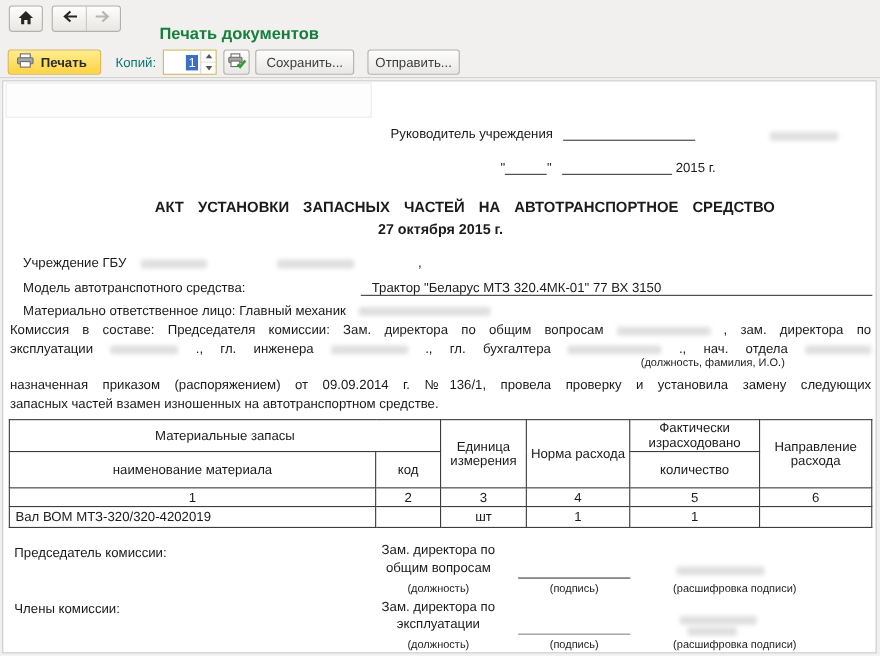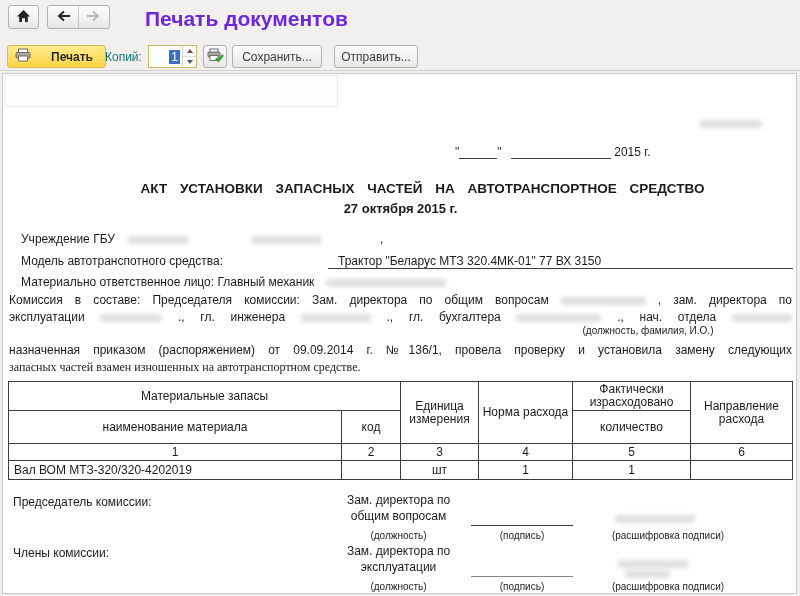--- a/index.html
+++ b/index.html
@@ -13,24 +13,24 @@
   .btn { display:inline-flex; align-items:center; justify-content:center;
     border:1px solid #b3b1ae; border-radius:3px; font-size:12px; color:#3c3c3c;
     background:linear-gradient(#fdfdfd,#e9e7e4); cursor:pointer; }
   .nav-btn { position:absolute; top:5px; height:24px; }
   #home-btn { left:8px; width:31px; }
   .nav-group { position:absolute; left:47px; top:5px; width:63px; height:24px;
     border:1px solid #b3b1ae; border-radius:3px; background:linear-gradient(#fdfdfd,#e9e7e4);
     display:flex; }
   .nav-group > div { flex:1; display:flex; align-items:center; justify-content:center; cursor:pointer; }
   .nav-group > div:first-child { border-right:1px solid #c9c7c4; }
-  .win-title { position:absolute; left:145px; top:7px; font-size:21px; font-weight:600; color:#6d28d9; }
+  .win-title { position:absolute; left:145px; top:22px; font-size:15px; font-weight:600; color:#15803d; }
 
   .print-btn { position:absolute; left:7px; top:45px; height:23px; padding:0 12px 0 7px;
-    display:inline-flex; align-items:center; gap:20px; font-size:12px; font-weight:bold; color:#2b2b2b;
+    display:inline-flex; align-items:center; gap:6px; font-size:12px; font-weight:bold; color:#2b2b2b;
     background:linear-gradient(#ffeC8f,#fdd343); border:1px solid #dcb64e; border-radius:3px; cursor:pointer; }
   .copies-label { position:absolute; left:105px; top:50px; font-size:12px; color:#0f766e; }
   .spinner { position:absolute; left:148px; top:45px; width:49px; height:23px;
     border:1px solid #cbb765; background:#fff; display:flex; }
   .spinner .val { flex:1; display:flex; align-items:center; justify-content:flex-end;
     font-size:12px; padding-right:2px; }
   .spinner .val span { background:#3a6fc4; color:#fff; padding:0 2px; }
   .spin-btns { width:14px; border-left:1px solid #d6d4d0; display:flex; flex-direction:column; }
   .spin-btns > div { flex:1; display:flex; align-items:center; justify-content:center; cursor:pointer; }
   .spin-btns > div:first-child { border-bottom:1px solid #e0deda; }
@@ -138,20 +138,24 @@
     <div class="btn" id="send-btn">
       <span>Отправить...</span>
     </div>
   </div>
 
   <div class="doc">
 
     <div class="abs censor-box"></div>
 
 
+    <div class="abs" style="left:352px; top:40px;">
+      <span>Руководитель учреждения</span>
+      <span class="uline" style="width:120px; margin-left:6px;"></span>
+    </div>
     <span class="abs redact" style="left:697px; top:46px; width:62px;"></span>
 
     <div class="abs" style="left:452px; top:71px;">
       <span>"</span><span class="uline" style="width:38px;"></span><span>"</span>
       <span class="uline" style="width:100px; margin-left:6px;"></span>
       <span>2015 г.</span>
     </div>
 
     <div class="abs center doc-title" style="left:0; top:107px; width:795px;padding-left:44px;">АКТ УСТАНОВКИ ЗАПАСНЫХ ЧАСТЕЙ НА АВТОТРАНСПОРТНОЕ СРЕДСТВО</div>
     <div class="abs center doc-title2" style="left:0; top:127px; width:795px;">27 октября 2015 г.</div>
@@ -182,21 +186,21 @@
       <span>., гл. инженера</span>
       <span class="redact" style="width:70px;"></span>
       <span>., гл. бухгалтера</span>
       <span class="redact" style="width:85px;"></span>
       <span>., нач. отдела</span>
       <span class="redact" style="width:60px;"></span>
     </div>
     <div class="abs center hint" style="left:520px; top:251px; width:250px;">(должность, фамилия, И.О.)</div>
 
     <div class="abs just" style="left:6px; top:268px; width:783px; line-height:16px;">назначенная приказом (распоряжением) от 09.09.2014 г. №136/1, провела проверку и установила замену следующих</div>
-    <div class="abs" style="left:6px; top:285px; width:783px; line-height:16px;font-family:Liberation Serif, serif;">запасных частей взамен изношенных на автотранспортном средстве.</div>
+    <div class="abs" style="left:6px; top:285px; width:783px; line-height:16px;">запасных частей взамен изношенных на автотранспортном средстве.</div>
 
     <table class="parts abs" style="left:5px; top:307px;">
       <colgroup>
         <col style="width:333px">
           <col style="width:59px">
           <col style="width:78px">
         <col style="width:94px">
           <col style="width:118px">
           <col style="width:102px">
       </colgroup>

